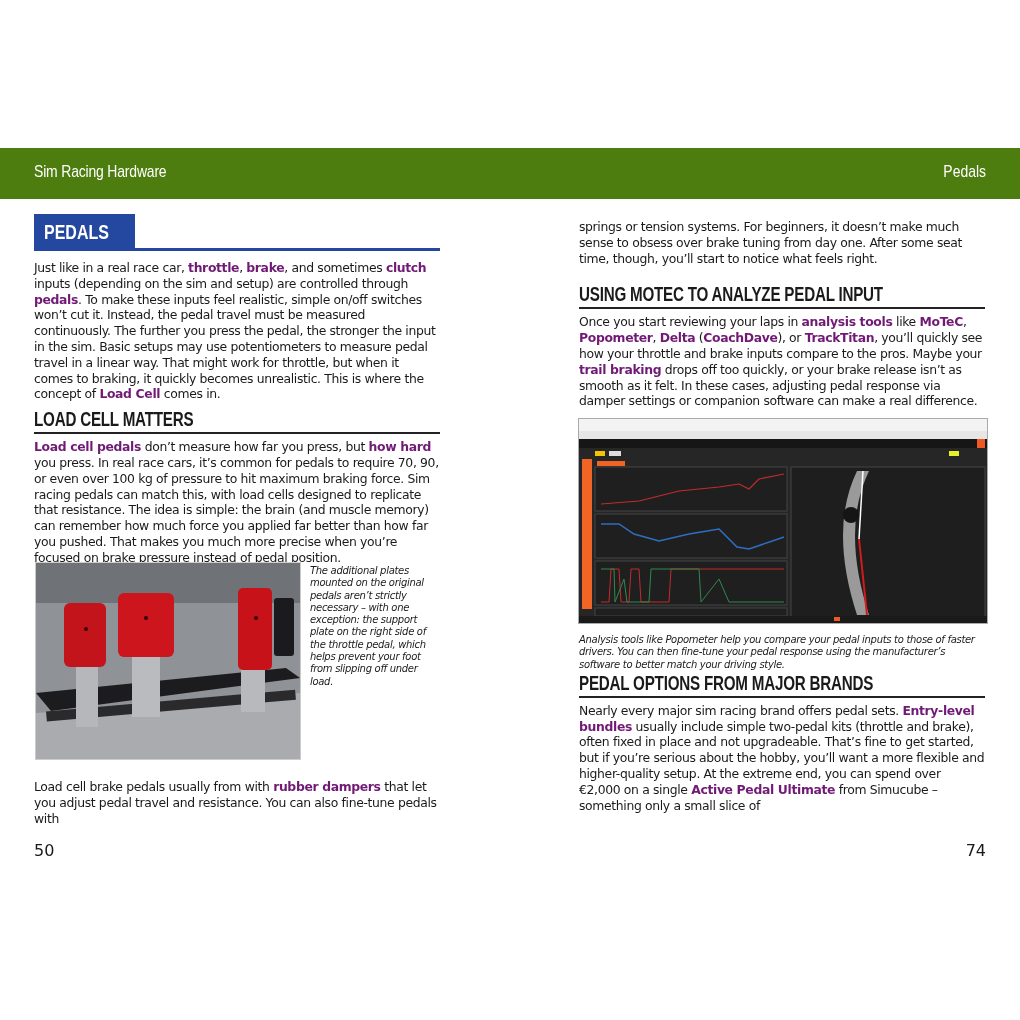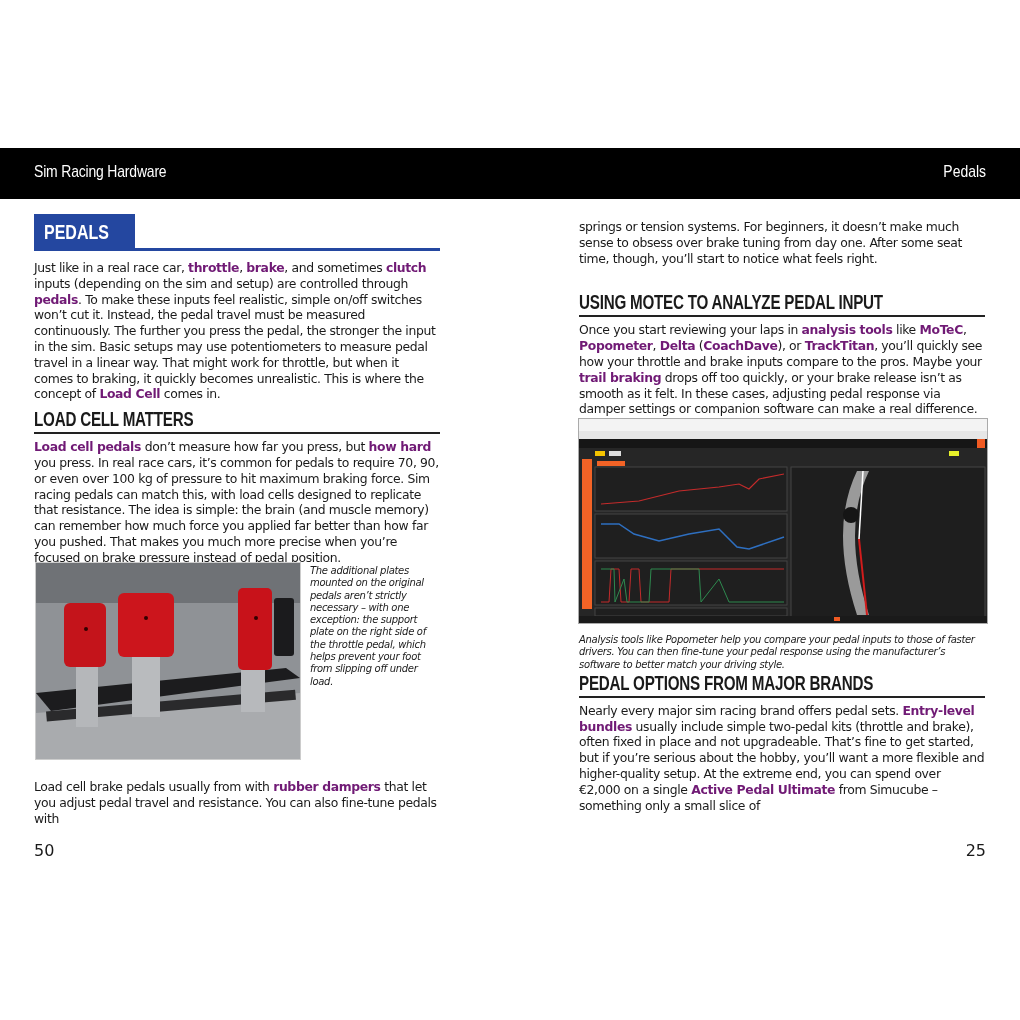--- a/index.html
+++ b/index.html
@@ -1,18 +1,18 @@
 <!DOCTYPE html>
 <html><head>
 <meta charset="utf-8">
 <style>
   html, body { margin:0; padding:0; }
   body { width:1020px; height:1020px; background:#ffffff; position:relative; overflow:hidden;
          font-family:"DejaVu Sans", sans-serif; color:#1a1a1a; }
-  .header { position:absolute; left:0; top:148px; width:1020px; height:51px; background:#000000; }
+  .header { position:absolute; left:0; top:148px; width:1020px; height:51px; background:#4d7c0f; }
   .header .left { position:absolute; left:34px; top:14px; color:#fff; font-family:"Liberation Sans", sans-serif;
                   font-size:17px; transform:scaleX(0.82); transform-origin:left; letter-spacing:-0.2px; }
   .header .right { position:absolute; right:34px; top:14px; color:#fff; font-family:"Liberation Sans", sans-serif;
                    font-size:17px; transform:scaleX(0.82); transform-origin:right; }
   .col { position:absolute; width:406px; }
   .col-left { left:34px; top:214px; }
   .col-right { left:579px; top:219px; }
   p.body { margin:0; font-size:12.4px; line-height:15.8px; letter-spacing:-0.35px; }
   .hl { color:#701a75; font-weight:bold; }
   .title-box { display:flex; align-items:flex-end; border-bottom:3px solid #2447a0; height:34px; }
@@ -67,21 +67,21 @@
 </div>
 <div class="caption-left">The additional plates moun­ted on the original pedals aren’t strictly necessary – with one exception: the sup­port plate on the right side of the throttle pedal, which helps prevent your foot from slipping off under load.</div>
 
 <div class="col" style="left:34px; top:779px;">
   <p class="body rich"><span>Load cell brake pedals usually from with </span><span class="hl">rubber dampers</span><span> that let you adjust pedal travel and resistance. You can also fine-tune pedals with</span></p>
 </div>
 <div class="pagenum" style="left:34px;">50</div>
 
 <div class="col col-right">
   <p class="body">springs or tension systems. For beginners, it doesn’t make much sense to obsess over brake tuning from day one. After some seat time, though, you’ll start to notice what feels right.</p>
-  <h2 class="sec" style="margin-top:24px;"><span>USING MOTEC TO ANALYZE PEDAL INPUT</span></h2>
+  <h2 class="sec" style="margin-top:16px;"><span>USING MOTEC TO ANALYZE PEDAL INPUT</span></h2>
   <p class="body rich" style="margin-top:5px;"><span>Once you start reviewing your laps in </span><span class="hl">analysis tools</span><span> like </span><span class="hl">MoTeC</span><span>, </span><span class="hl">Popo­meter</span><span>, </span><span class="hl">Delta</span><span> (</span><span class="hl">CoachDave</span><span>), or </span><span class="hl">TrackTitan</span><span>, you’ll quickly see how your throttle and brake inputs compare to the pros. Maybe your </span><span class="hl">trail braking</span><span> drops off too quickly, or your brake release isn’t as smooth as it felt. In these cases, adjusting pedal response via damper settings or companion software can make a real difference.</span></p>
 </div>
 
 <div class="screenshot">
   <svg width="408" height="204" viewBox="0 0 408 204">
     <rect width="408" height="204" fill="#262626"></rect>
     <rect width="408" height="12" fill="#f3f3f3"></rect>
     <rect x="0" y="12" width="408" height="8" fill="#e6e6e6"></rect>
     <rect x="0" y="20" width="408" height="9" fill="#161616"></rect>
     <rect x="398" y="20" width="8" height="9" fill="#f05a22"></rect>
@@ -106,13 +106,13 @@
     <rect x="0" y="197" width="408" height="7" fill="#1a1a1a"></rect>
     <rect x="255" y="198" width="6" height="4" fill="#f05a22"></rect>
   </svg>
 </div>
 
 <div class="col" style="left:579px; top:634px;">
   <div class="caption-right">Analysis tools like Popometer help you compare your pedal inputs to those of faster drivers. You can then fine-tune your pedal response using the manufacturer’s software to better match your driving style.</div>
   <h2 class="sec" style=""><span>PEDAL OPTIONS FROM MAJOR BRANDS</span></h2>
   <p class="body rich" style="margin-top:5px;"><span>Nearly every major sim racing brand offers pedal sets. </span><span class="hl">Entry-level bundles</span><span> usually include simple two-pedal kits (throttle and brake), often fixed in place and not upgradeable. That’s fine to get started, but if you’re serious about the hobby, you’ll want a more flexible and higher-qual­ity setup. At the extreme end, you can spend over €2,000 on a single </span><span class="hl">Active Pedal Ultimate</span><span> from Simucube – something only a small slice of</span></p>
 </div>
-<div class="pagenum" style="right:34px;">25</div>
+<div class="pagenum" style="right:34px;">74</div>
 
 </body></html>

